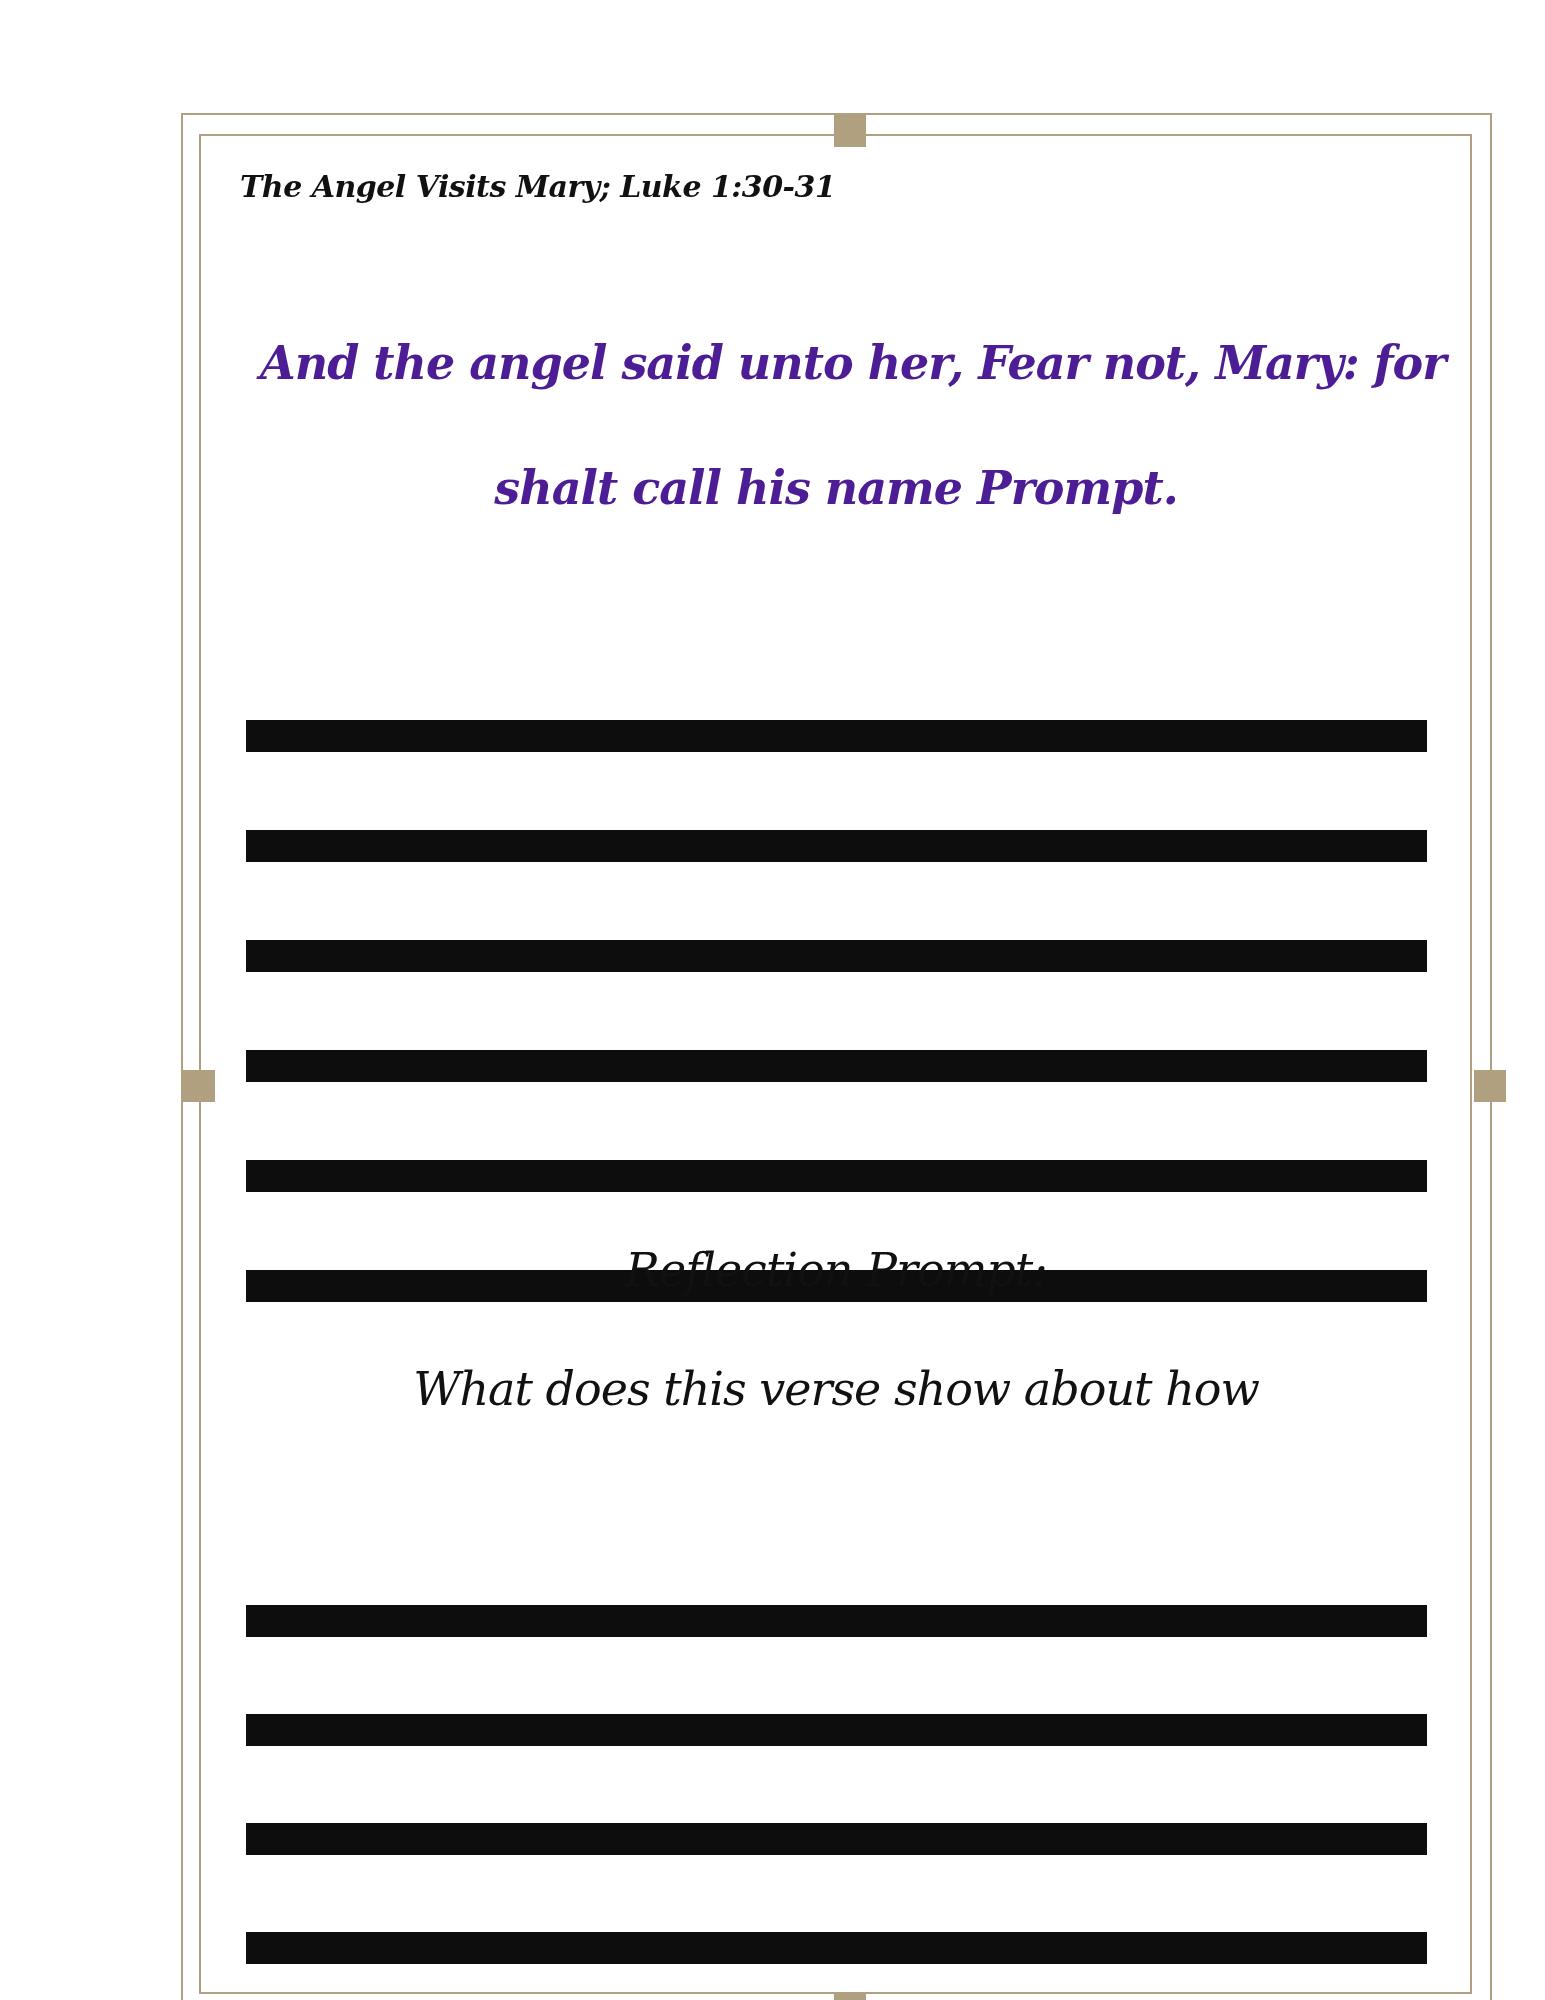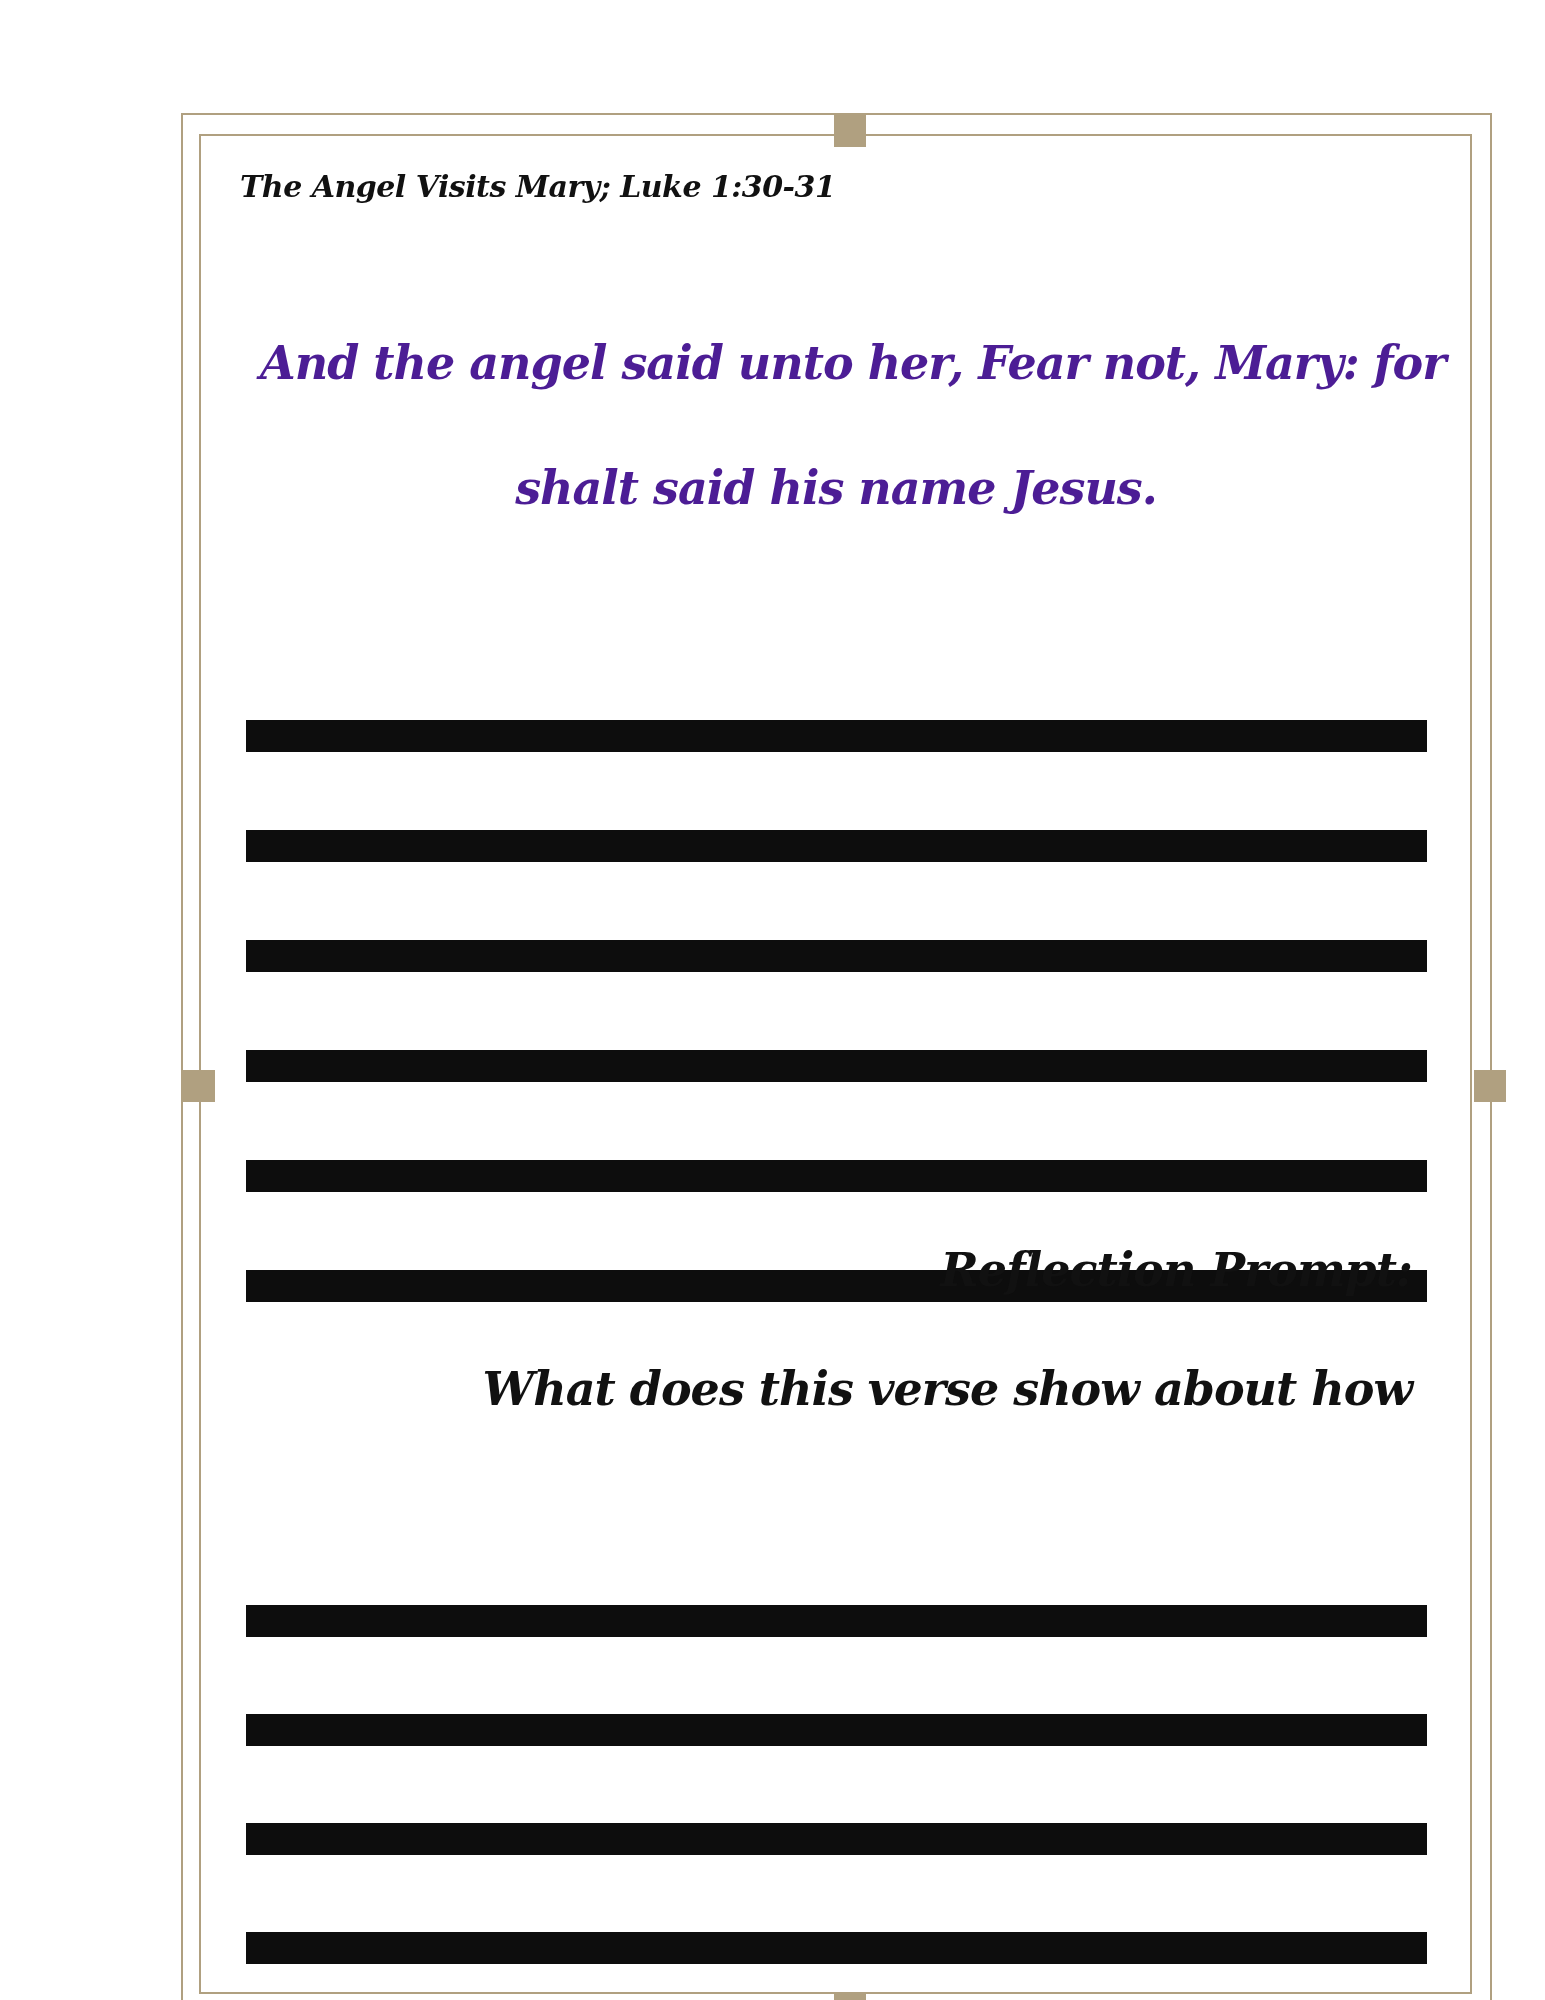--- a/index.html
+++ b/index.html
@@ -54,23 +54,23 @@
   .rule {
     height: 8px; background: #0d0d0d;
     margin-bottom: 78px;
   }
   #lines2 .rule { margin-bottom: 77px; }
   #lines2 .rule:last-child { margin-top: -9px; }
   .rules .rule:last-child { margin-bottom: 0; }
 
   .reflection {
     position: absolute; left: 152px; top: 1125px; width: 1240px;
-    text-align: right;
+    text-align: center;
     font-size: 46px; line-height: 75px;
-    font-style: italic; font-weight: 700;
+    font-style: italic; font-weight: 400;
     letter-spacing: -1px;
     color: #111111;
   }
   .reflection .rline { white-space: nowrap; }
 </style>
 </head>
 <body>
 
 <div class="page">
 
@@ -78,21 +78,21 @@
   <div class="frame-inner"></div>
   <div class="seam seam-top"></div>
   <div class="seam seam-bottom"></div>
   <div class="seam seam-left"></div>
   <div class="seam seam-right"></div>
 
   <div class="title">The Angel Visits Mary; Luke 1:30-31</div>
 
   <div class="verse">
     <div class="vline">And the angel said unto her, Fear not, Mary: for</div>
-    <div class="vline">shalt said his name Jesus.</div>
+    <div class="vline">shalt call his name Prompt.</div>
   </div>
 
   <div class="rules" id="lines1">
       <div class="rule"></div>
       <div class="rule"></div>
       <div class="rule"></div>
       <div class="rule"></div>
       <div class="rule"></div>
       <div class="rule"></div>
     </div>

